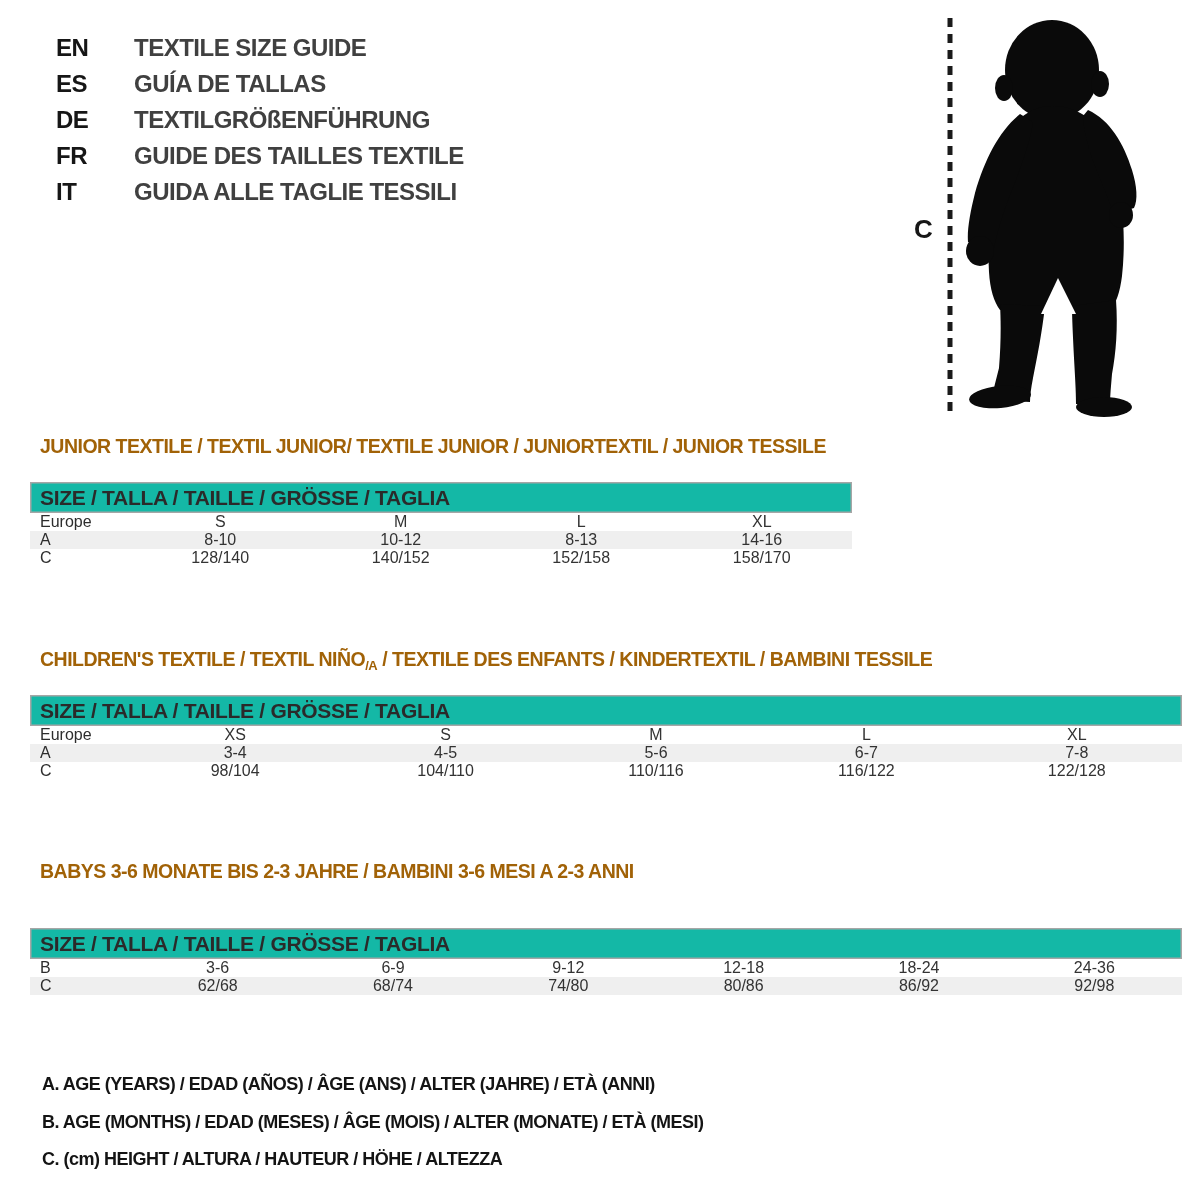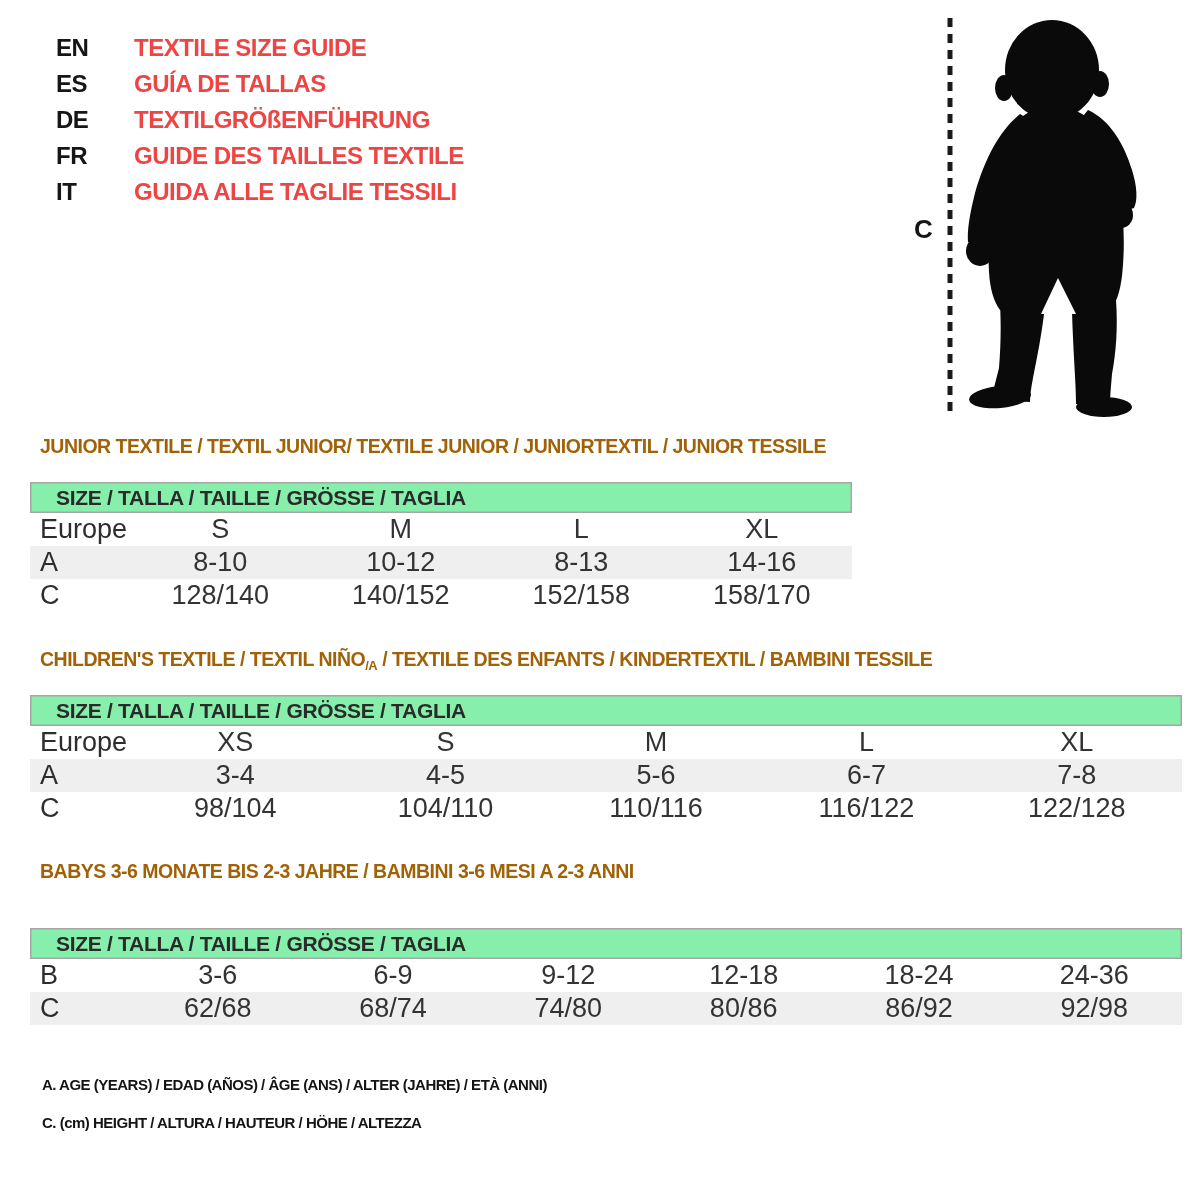--- a/index.html
+++ b/index.html
@@ -8,21 +8,21 @@
     background:#ffffff;
     position:relative;
     overflow:hidden;
     font-family:"Liberation Sans","DejaVu Sans",sans-serif;
     color:#1f1f1f;
   }
   
   .lang-block{position:absolute;left:56px;top:30px;}
   .lang-row{display:flex;height:36px;align-items:center;}
   .lang-code{width:78px;font-weight:700;font-size:24px;letter-spacing:-0.5px;color:#161616;}
-  .lang-label{font-weight:700;font-size:24px;letter-spacing:-0.5px;color:#ef4444;white-space:nowrap;}
+  .lang-label{font-weight:700;font-size:24px;letter-spacing:-0.5px;color:#404040;white-space:nowrap;}
 
   
   .figure{position:absolute;left:900px;top:8px;width:260px;height:412px;}
   .figure-c{position:absolute;left:914px;top:214px;font-weight:700;font-size:26px;color:#161616;}
 
   
   .sec{position:absolute;left:30px;}
   .s1{top:436px;width:822px;}
   .s2{top:649px;width:1152px;}
   .s3{top:853px;width:1152px;}
@@ -31,40 +31,40 @@
   .s3 .titlebox{height:75px;}
   .t-title{
     margin:0;padding-left:10px;
     font-weight:700;font-size:19.5px;line-height:21px;
     letter-spacing:-0.5px;color:#a16207;white-space:nowrap;
   }
   .s3 .t-title{line-height:37px;}
   .sub-a{font-size:13px;vertical-align:-4px;}
 
   .bar{
-    height:31px;background:#86efac;
+    height:31px;background:#14b8a6;
     box-shadow:inset 0 0 0 1.5px #a6a6a6;
-    display:flex;align-items:center;padding-left:16px;
+    display:flex;align-items:center;
   }
   .bar span{
     padding-left:10px;font-weight:700;font-size:21px;
     letter-spacing:-0.3px;color:#2a2a2a;white-space:nowrap;
   }
-  .row{display:grid;height:33px;align-items:center;font-size:27px;color:#333333;}
+  .row{display:grid;height:18px;align-items:center;font-size:16px;color:#333333;}
   .row.alt{background:#efefef;}
   .cols4{grid-template-columns:100px repeat(4,1fr);}
   .cols5{grid-template-columns:100px repeat(5,1fr);}
   .cols6{grid-template-columns:100px repeat(6,1fr);}
   .lbl{padding-left:10px;color:#2d2d2d;}
   .val{text-align:center;}
 
   
   .legend{position:absolute;left:42px;top:1066px;}
   .legend-line{
-    font-weight:700;font-size:15px;line-height:37.5px;
+    font-weight:700;font-size:18px;line-height:37.5px;
     letter-spacing:-0.5px;color:#141414;white-space:nowrap;
   }
 </style>
 </head>
 <body>
 
 <header class="lang-block">
   <div class="lang-row">
     <span class="lang-code">EN</span>
     <span class="lang-label">TEXTILE SIZE GUIDE</span>
@@ -192,14 +192,15 @@
     <span class="val">68/74</span>
     <span class="val">74/80</span>
     <span class="val">80/86</span>
     <span class="val">86/92</span>
     <span class="val">92/98</span>
   </div>
 </section>
 
 <footer class="legend">
   <div class="legend-line">A. AGE (YEARS) / EDAD (AÑOS) / ÂGE (ANS) / ALTER (JAHRE) / ETÀ (ANNI)</div>
+  <div class="legend-line">B. AGE (MONTHS) / EDAD (MESES) / ÂGE (MOIS) / ALTER (MONATE) / ETÀ (MESI)</div>
   <div class="legend-line">C. (cm) HEIGHT / ALTURA / HAUTEUR / HÖHE / ALTEZZA</div>
 </footer>
 
 </body></html>

